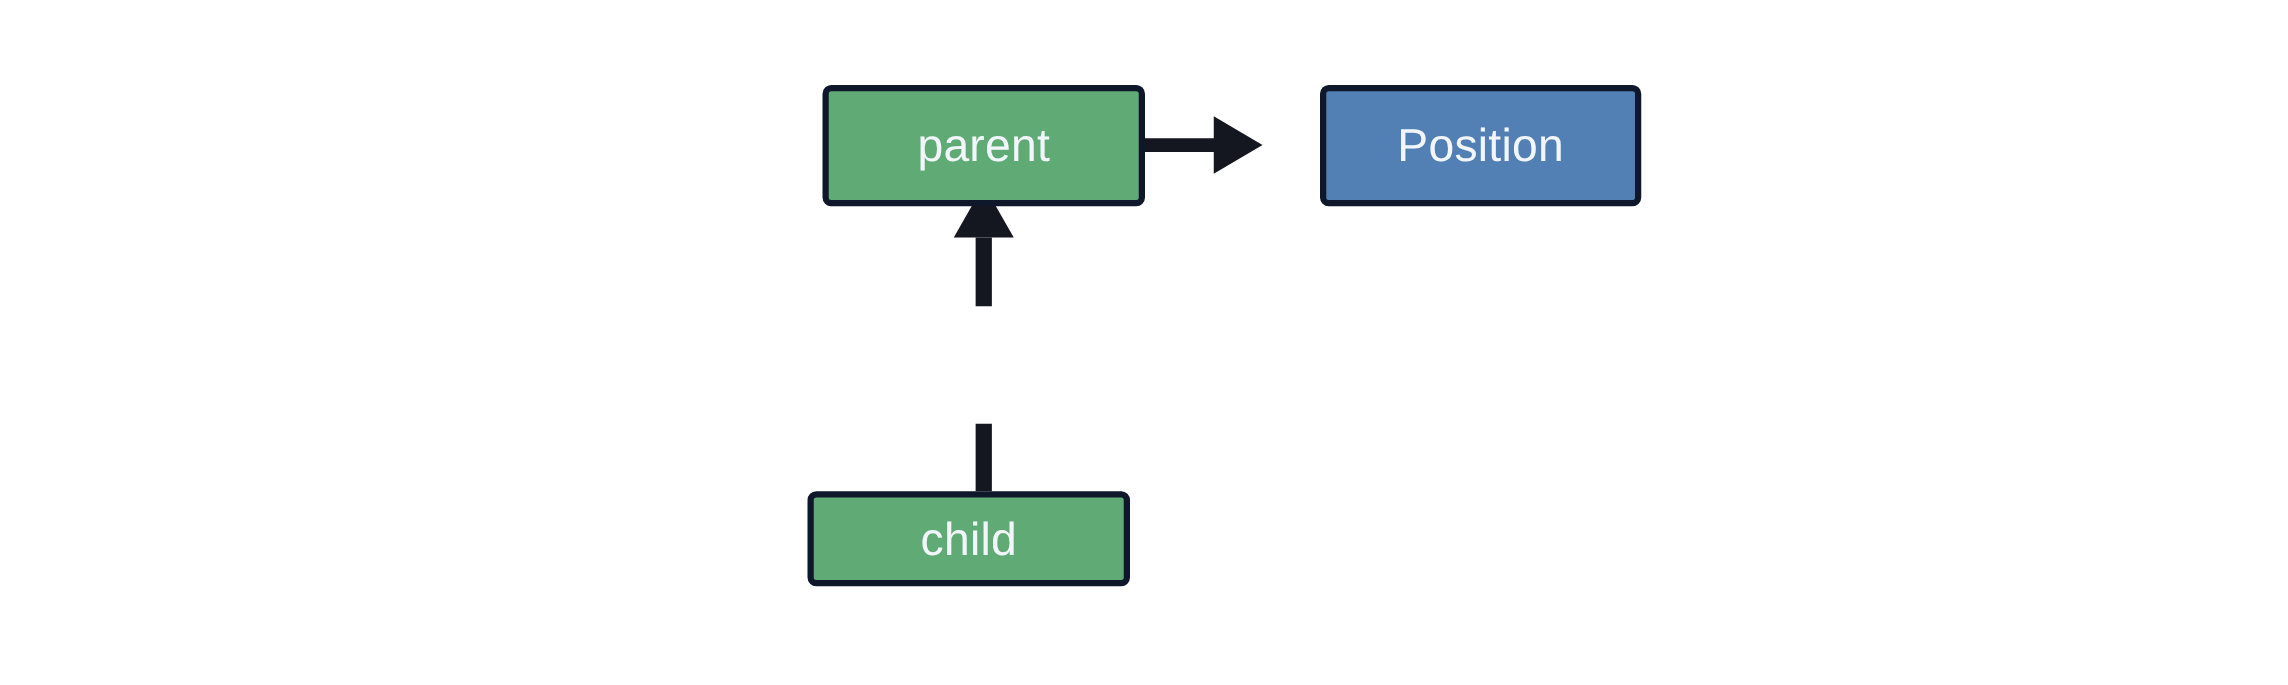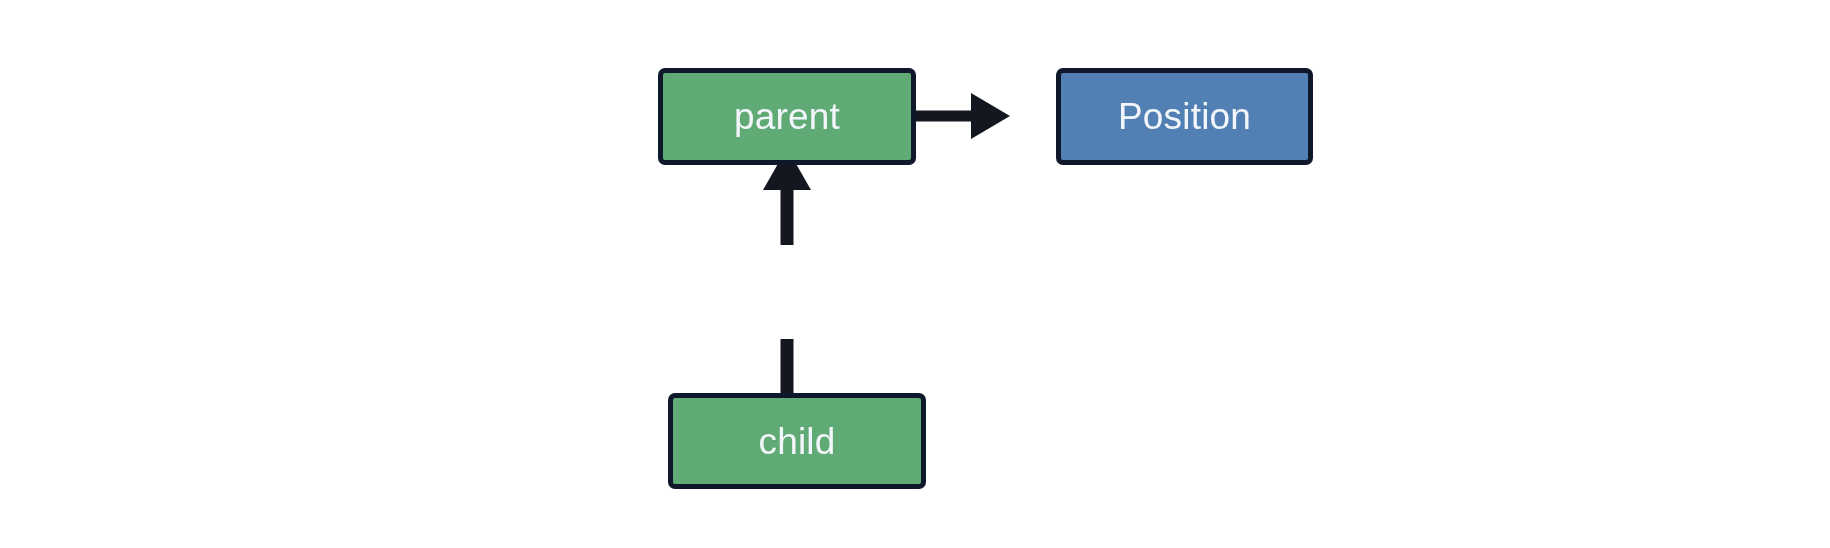--- a/index.html
+++ b/index.html
@@ -45,21 +45,21 @@
     white-space: nowrap;
     user-select: none;
   }
   .node-entity { background: #60ab75; }
   .node-component { background: #5280b4; }
 
   
   #node-parent   { left: 658px; top: 68px;  width: 258px; height: 97px; }
   #node-position { left: 1012px; top: 68px; width: 257px; height: 97px; margin-left: 44px; }
   #node-childof  { left: 658px; top: 245px; width: 258px; height: 96px; }
-  #node-child    { left: 668px; top: 393px; width: 258px; height: 96px; }
+  #node-child    { left: 646px; top: 393px; width: 258px; height: 76px; }
 </style>
 </head>
 <body>
 
 <div id="canvas">
 
   <svg class="diagram-svg" viewBox="0 0 1830 548" xmlns="http://www.w3.org/2000/svg">
 
     <g>
       <line x1="916" y1="116" x2="989" y2="116" stroke="#14171f" stroke-width="11"></line>

